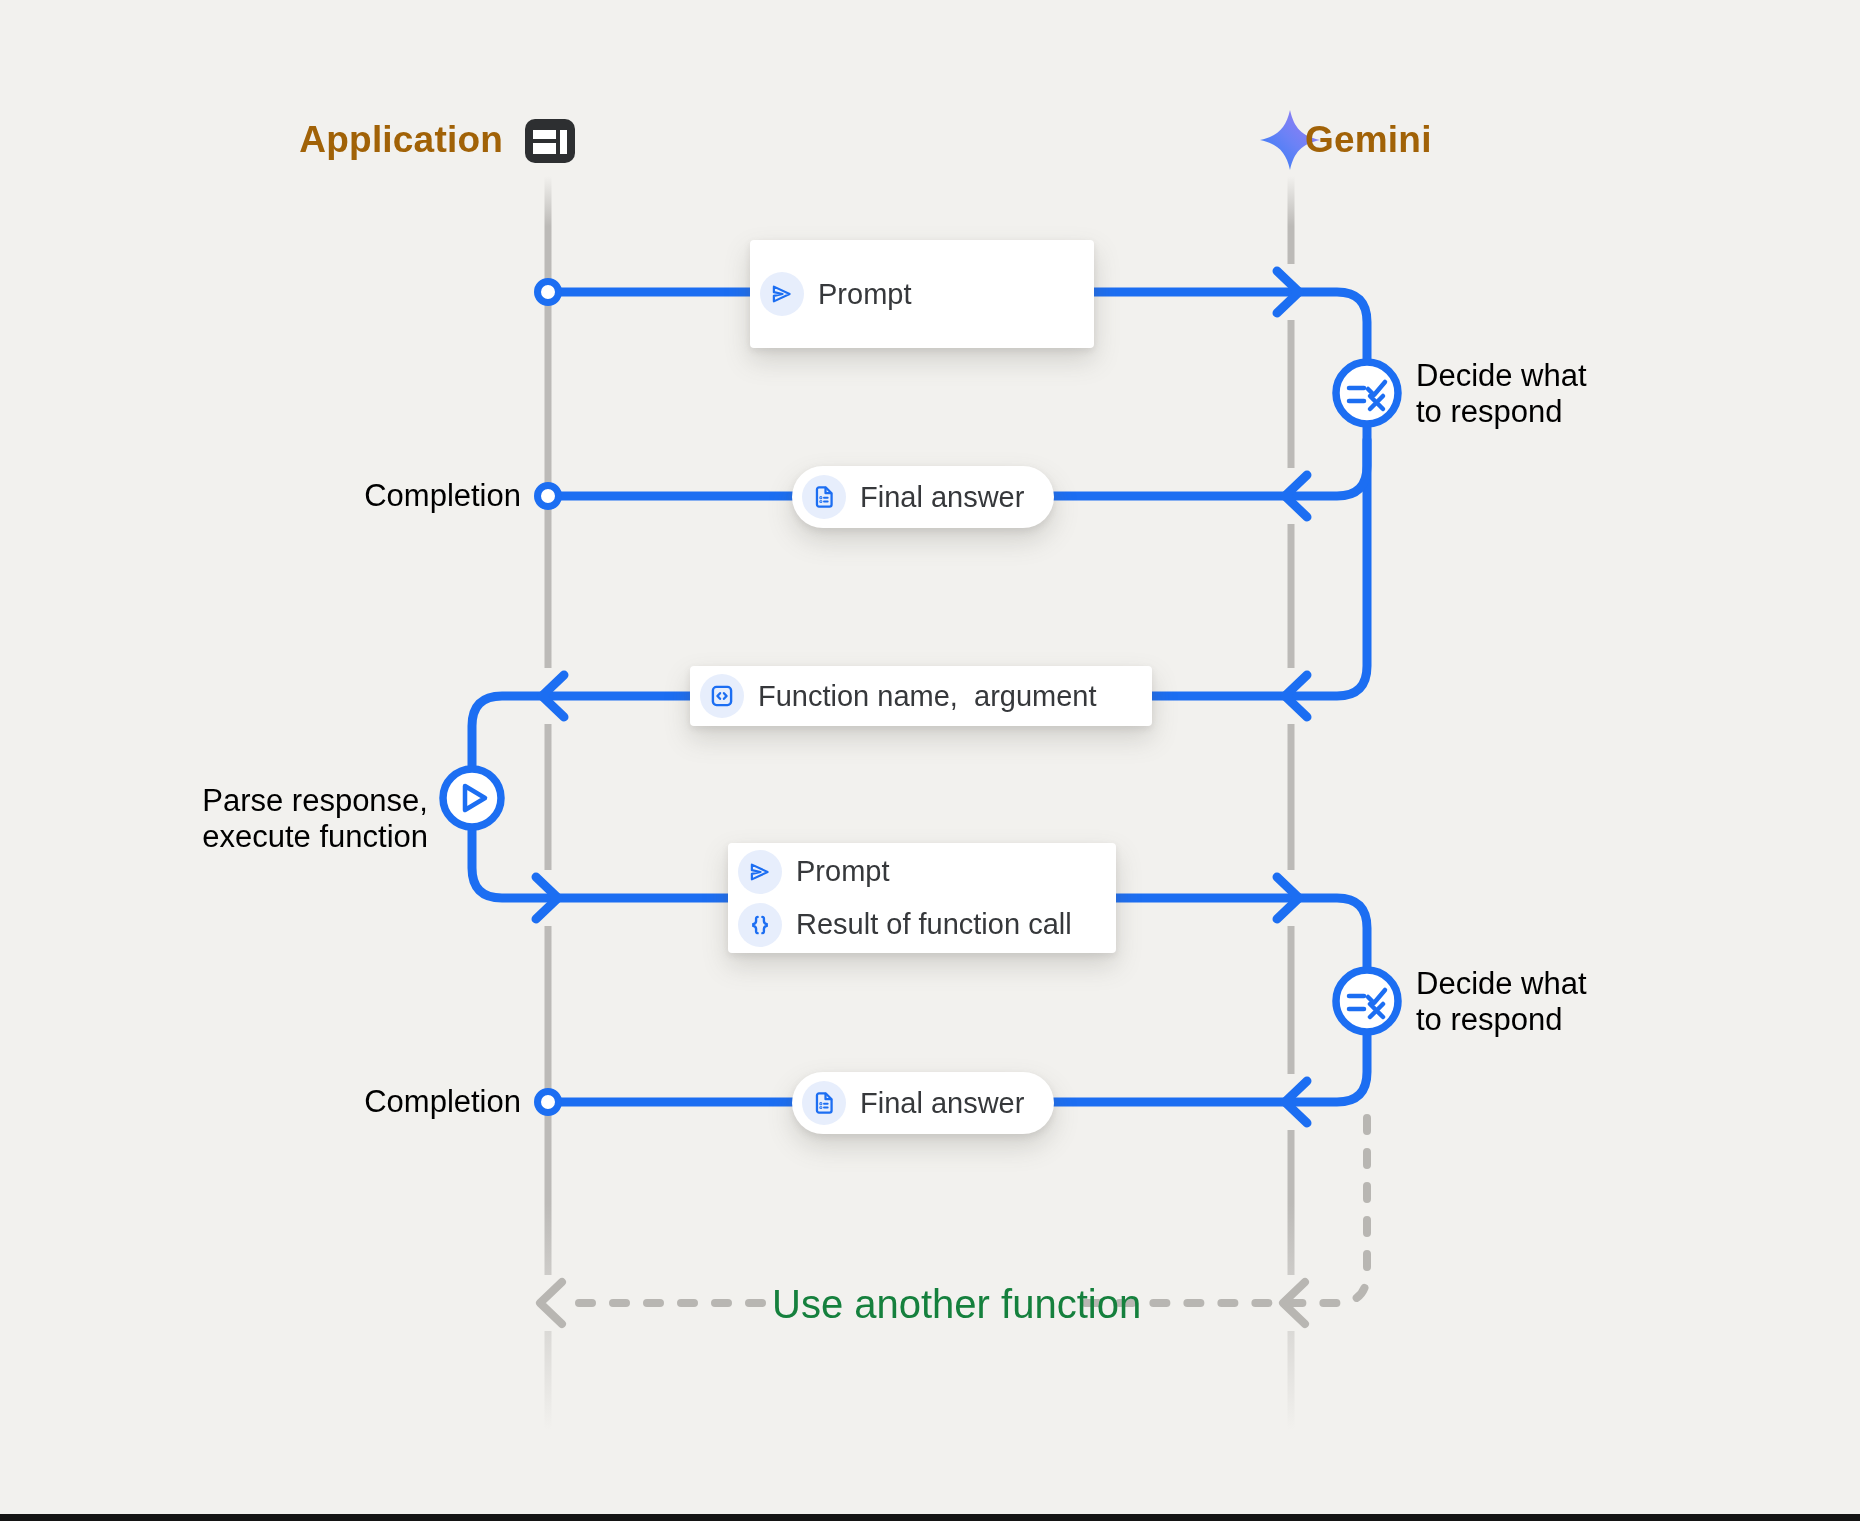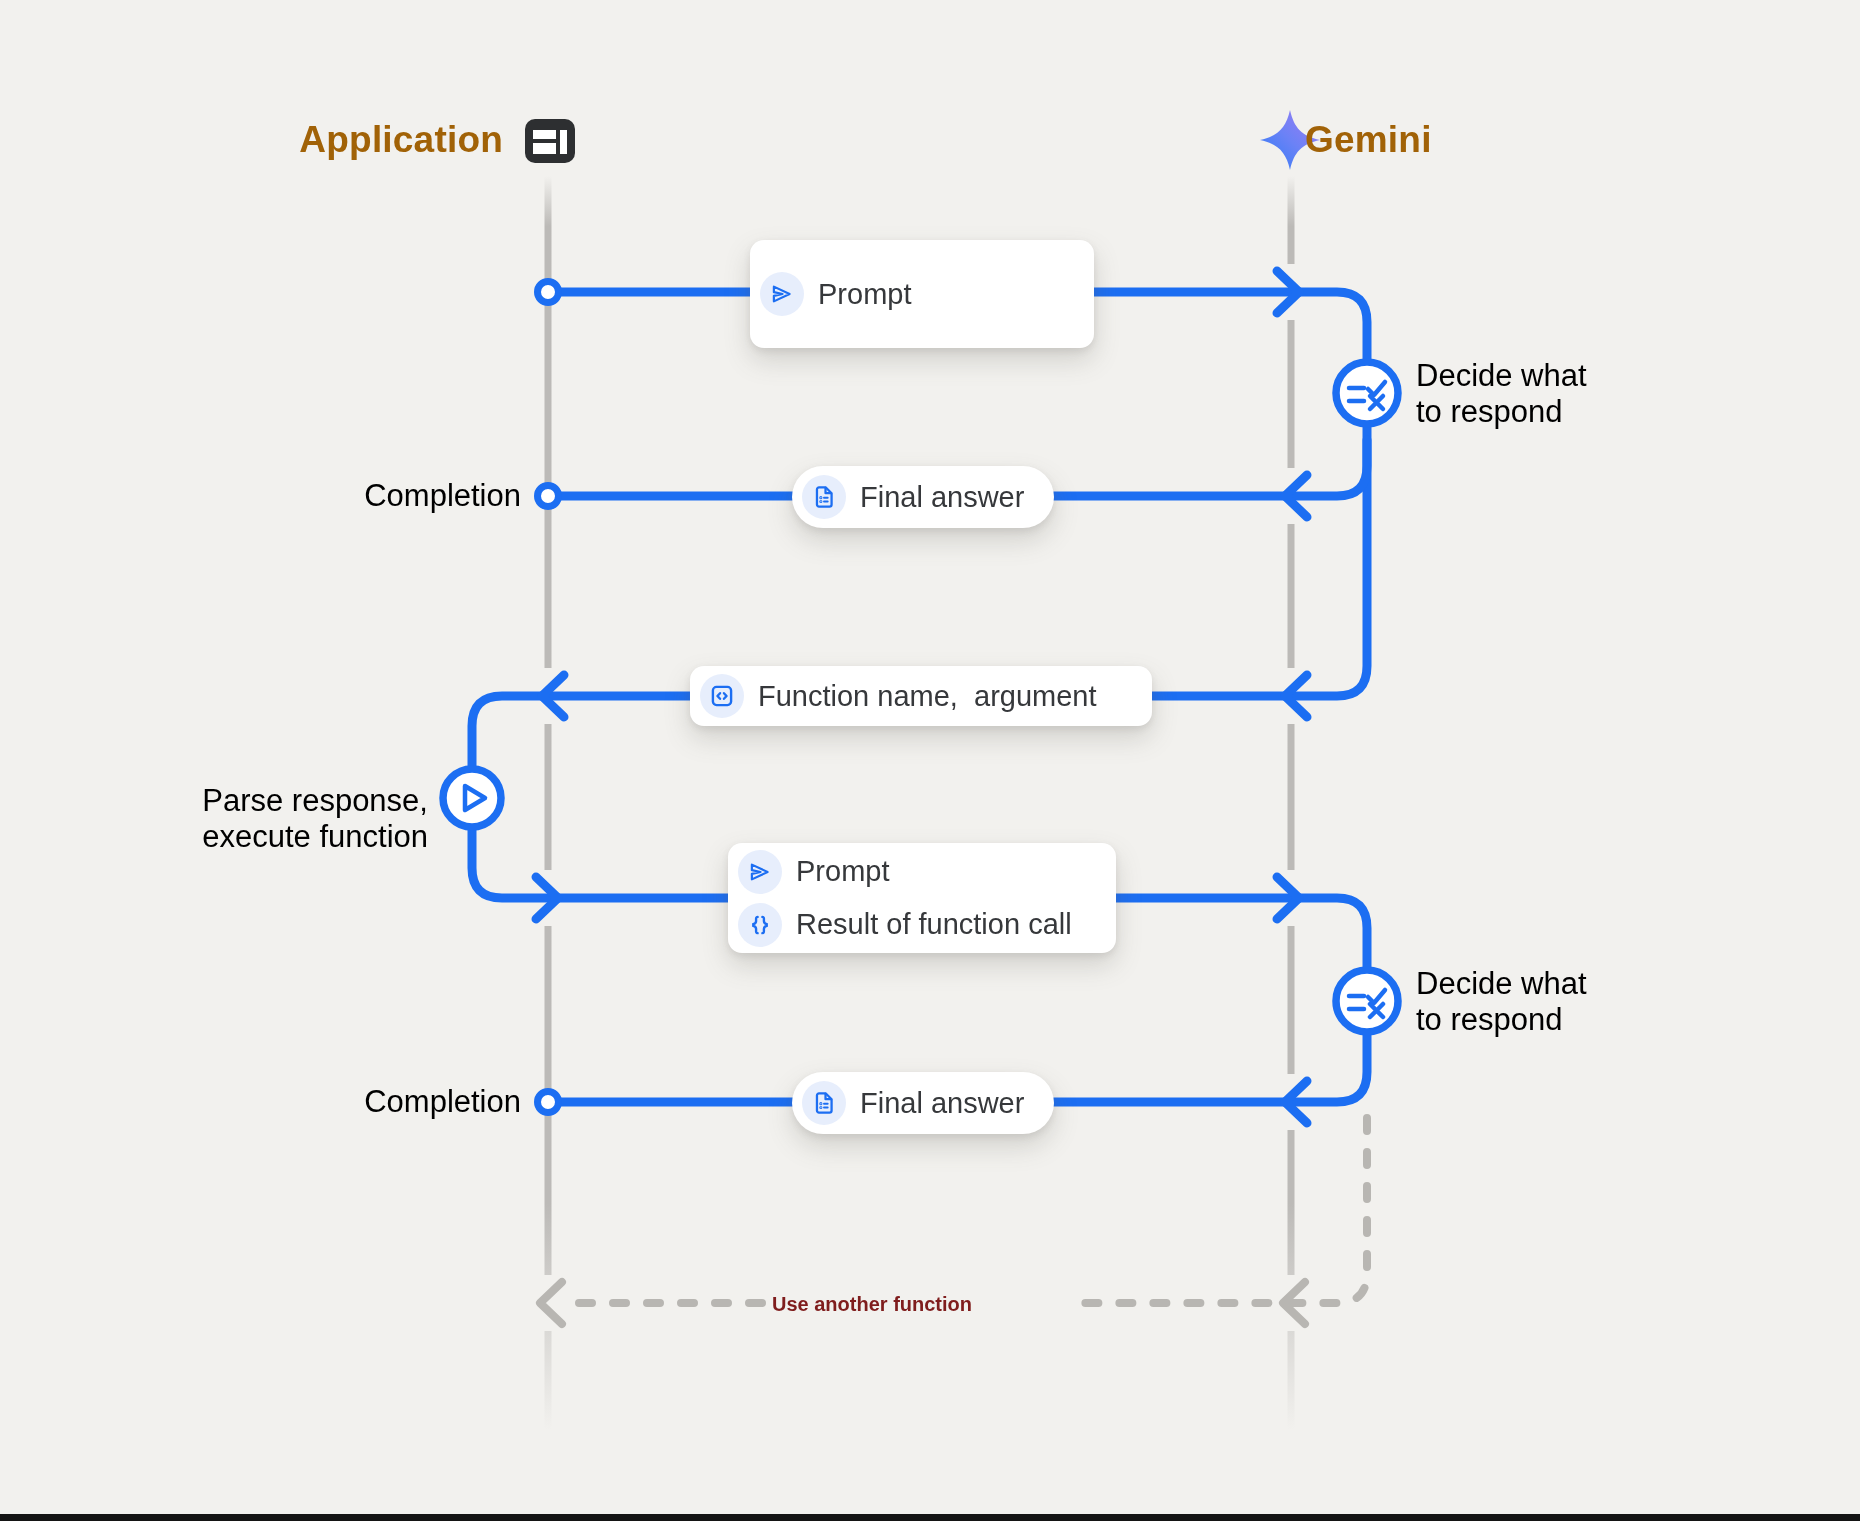--- a/index.html
+++ b/index.html
@@ -11,25 +11,25 @@
   #art{position:absolute;left:0;top:0;}
   .hdr-label{
     position:absolute;font-size:37px;font-weight:700;color:#a16207;line-height:44px;
     letter-spacing:.2px;
   }
   .blue-label{
     position:absolute;font-size:31px;color:#000000;line-height:36px;font-weight:500;
   }
   .blue-label.right{text-align:left;}
   .dark-label{
-    position:absolute;font-size:20px;color:#7f1d1d;line-height:34px;font-weight:700;
+    position:absolute;font-size:40px;color:#15803d;line-height:34px;font-weight:400;
   }
   .box{
     position:absolute;box-sizing:border-box;background:#ffffff;
-    border-radius:14px;display:flex;flex-direction:column;justify-content:center;
+    border-radius:4px;display:flex;flex-direction:column;justify-content:center;
     gap:9px;padding:0 24px 0 10px;
     box-shadow:0 12px 26px rgba(96,94,88,.22),0 3px 7px rgba(96,94,88,.12);
   }
   .msg-row{display:flex;align-items:center;gap:14px;}
   .chip{
     width:44px;height:44px;border-radius:50%;background:#e7eefc;flex:0 0 44px;
     display:flex;align-items:center;justify-content:center;
   }
   .msg-label{font-size:29px;color:#36383b;white-space:pre;}
   #bottom-bar{position:absolute;left:0;bottom:0;width:100%;height:7px;background:#141414;}

